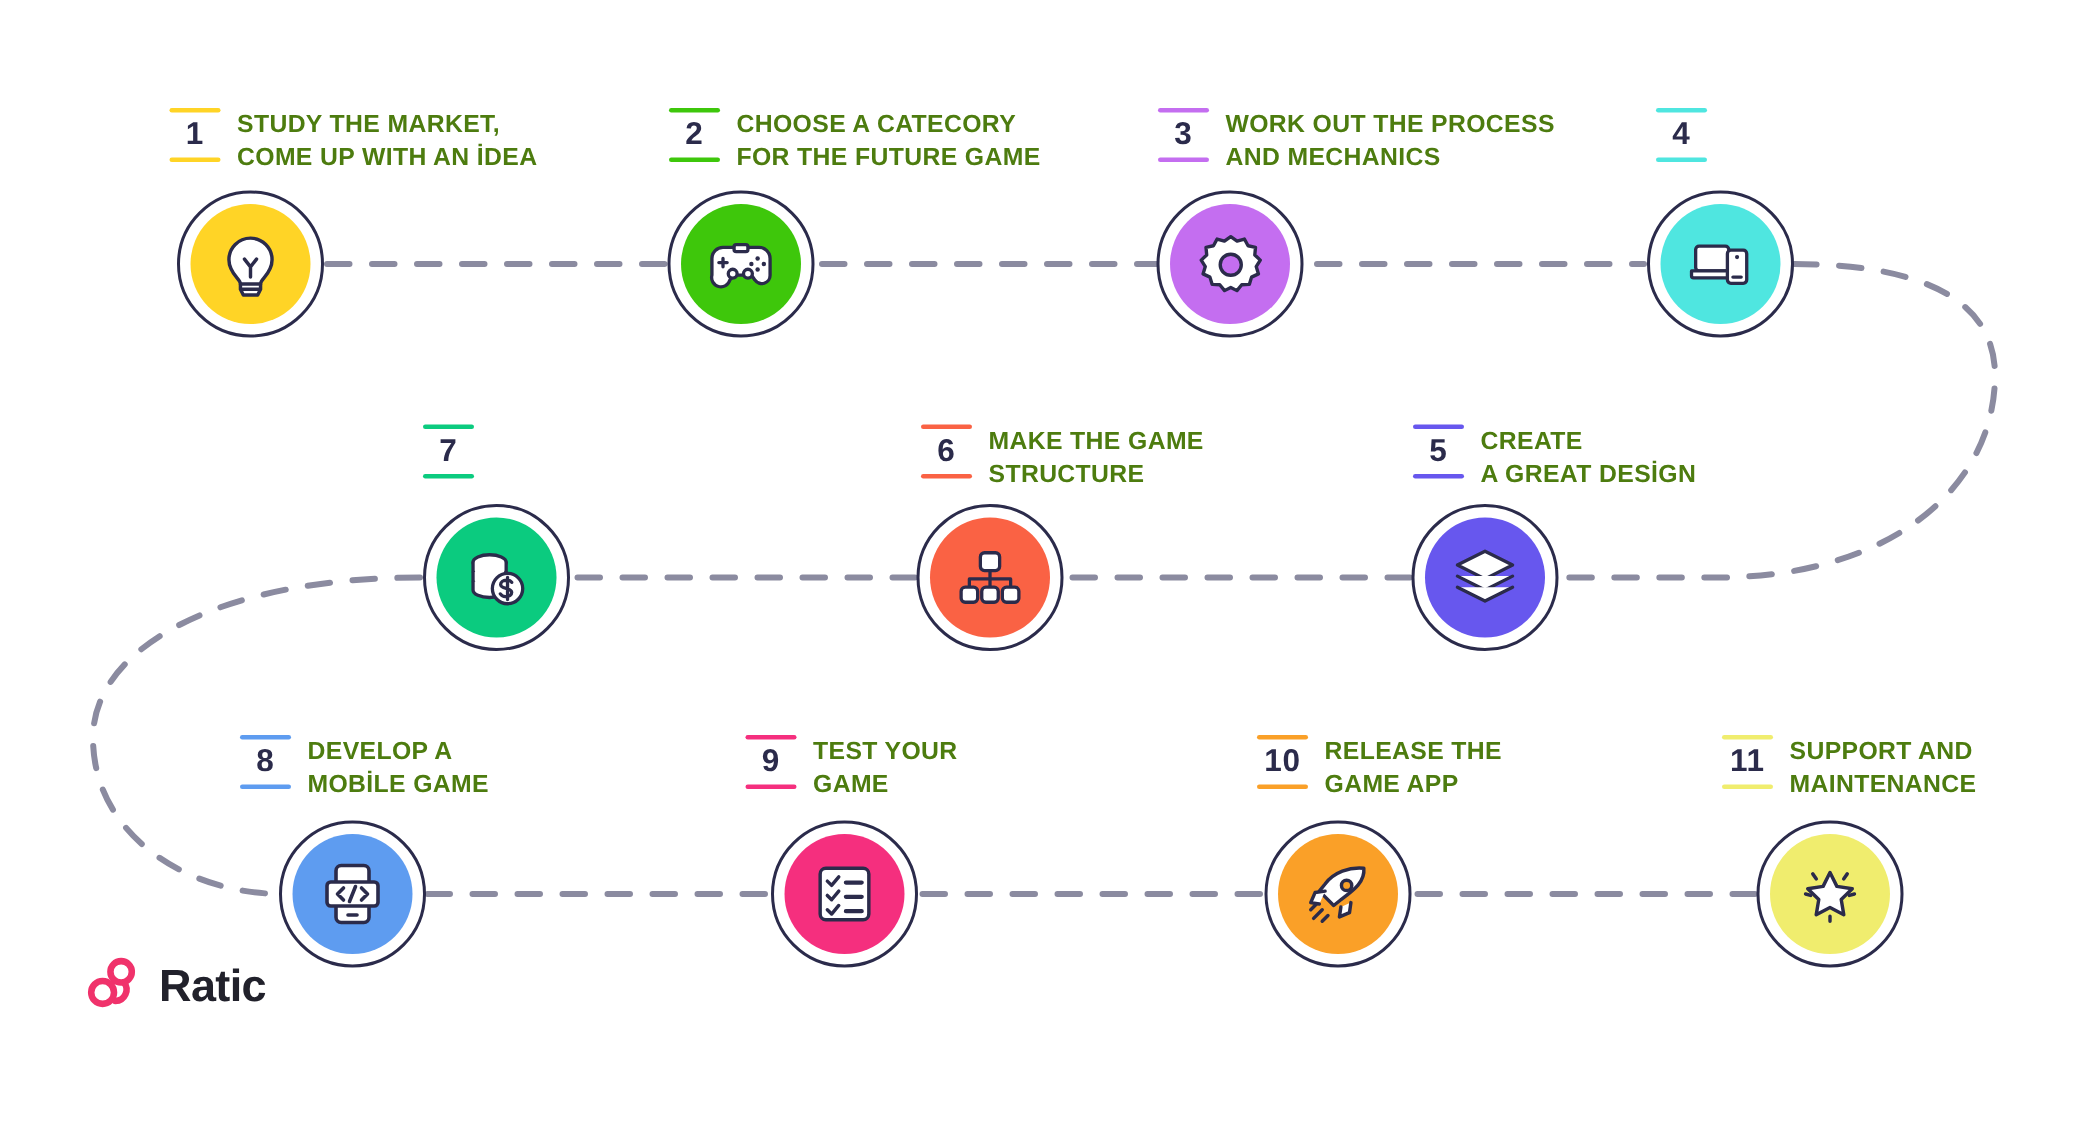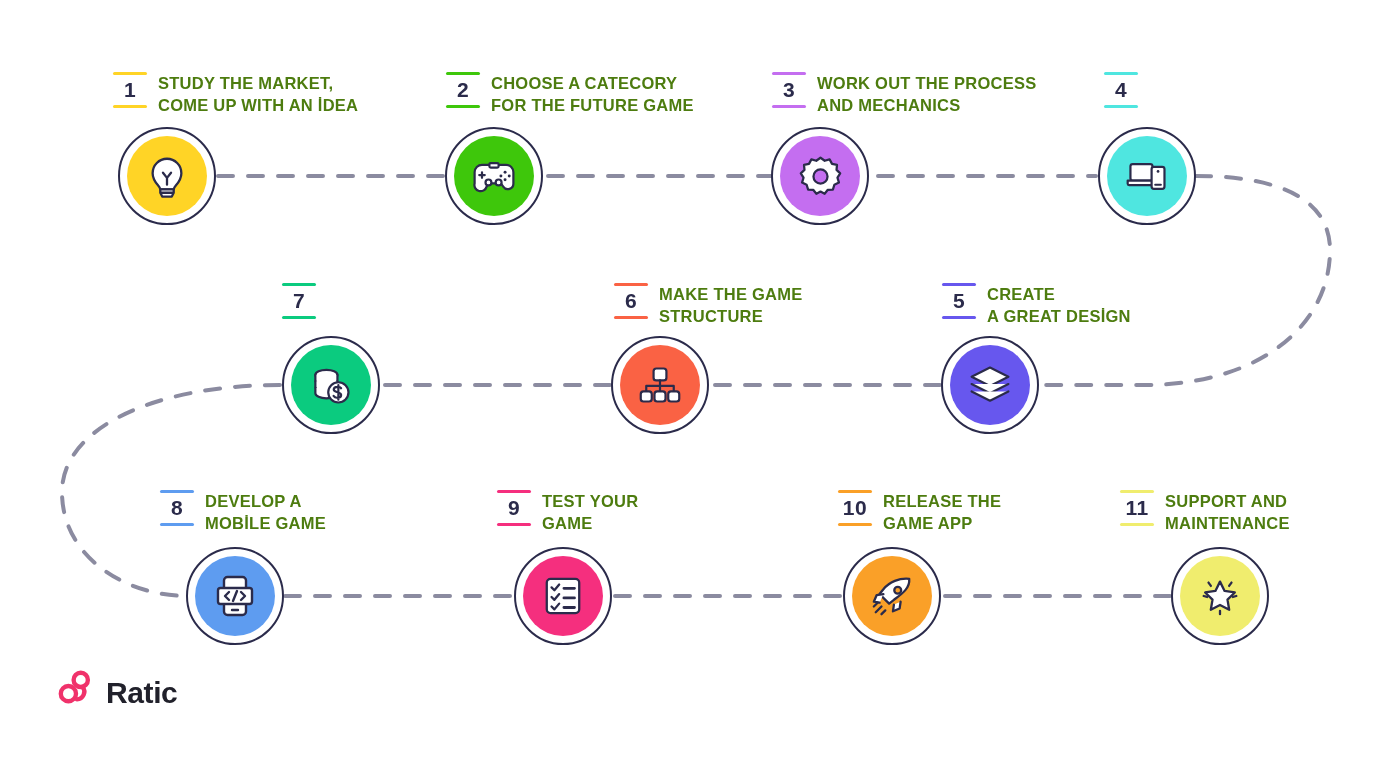--- a/index.html
+++ b/index.html
@@ -90,23 +90,23 @@
     justify-content: center;
   }
   .node-disc svg {
     display: block;
   }
 
   
   #logo {
     position: absolute;
     left: 57px;
-    top: 668px;
+    top: 636px;
     display: flex;
-    align-items: flex-end;
+    align-items: center;
     gap: 11px;
   }
   #logo-text {
     font-size: 30px;
     font-weight: bold;
     color: #21212b;
     letter-spacing: -0.4px;
   }
 </style>
 </head>
@@ -364,21 +364,21 @@
         <svg width="44" height="44" viewBox="0 0 46 46" fill="none" stroke="#2b2b4b" stroke-width="2.4" stroke-linecap="round" stroke-linejoin="round">
           <path d="M41 5 C31 4 20 8 14 16 l-4 5 10 10 5-4 C33 21 42 15 41 5 z" fill="#ffffff"></path>
           <circle cx="29" cy="17" r="3.6" fill="#faa028"></circle>
           <path d="M14 21 l-7 1 -3 7 6 1 M25 32 l-1 7 7-3 1-7" fill="#ffffff"></path>
           <path d="M12 34 l-6 6 M8 30 l-4 4 M16 38 l-4 4"></path>
         </svg>
       </span>
     </div>
   </div>
 
-  <div class="step" style="left:1120px; top:488px;">
+  <div class="step" style="left:1148px; top:488px;">
     <div class="step-head">
       <div class="num-badge">
         <div class="num-bar" style="background:#f0ed6e"></div>
         <div class="num-value">11</div>
         <div class="num-bar" style="background:#f0ed6e"></div>
       </div>
       <div class="step-title">SUPPORT AND
 MAINTENANCE</div>
     </div>
   </div>

